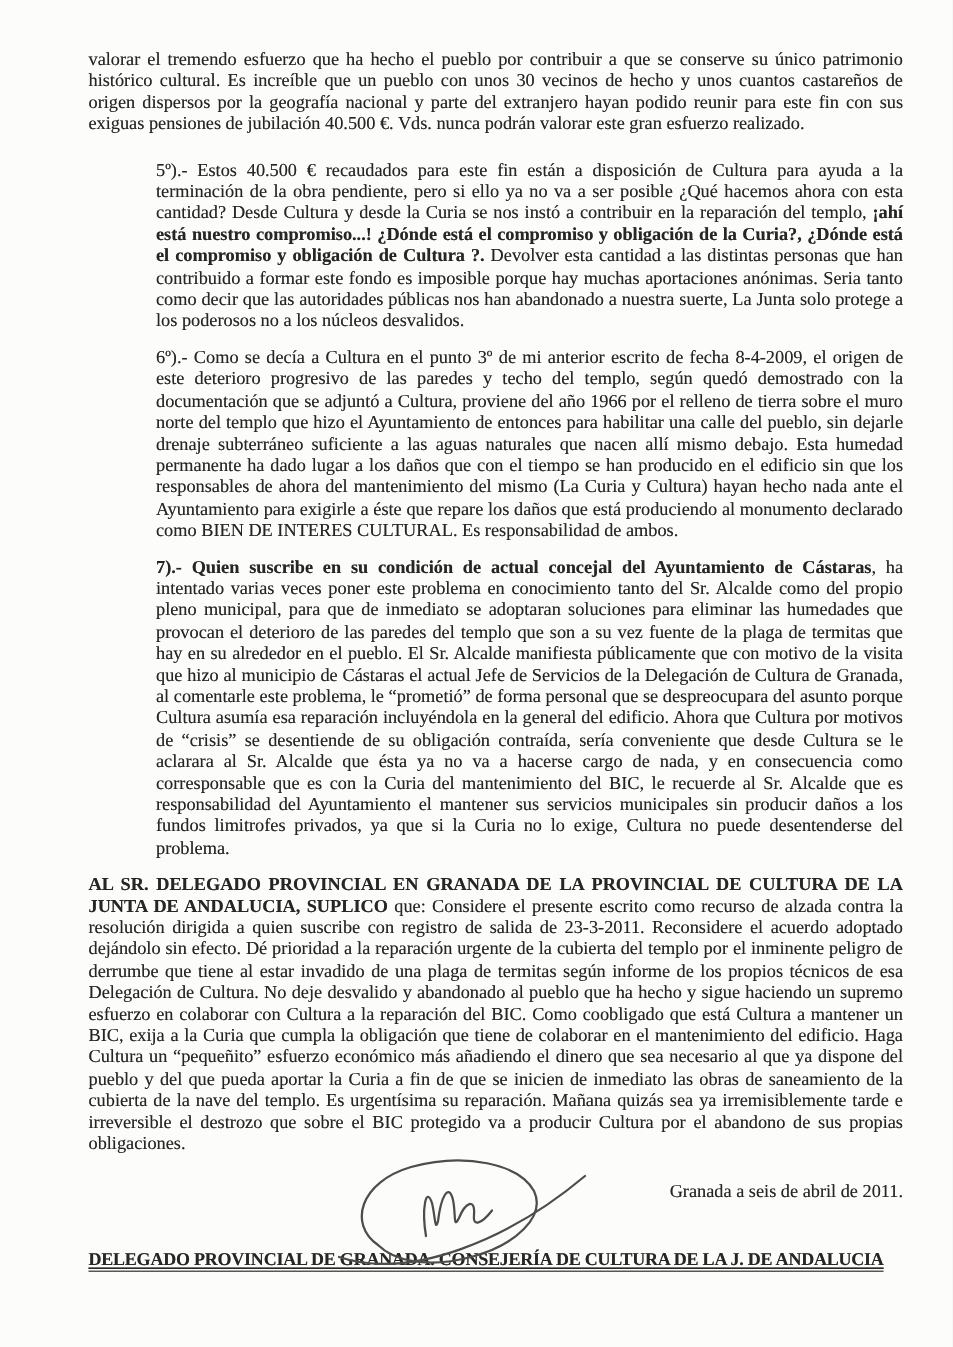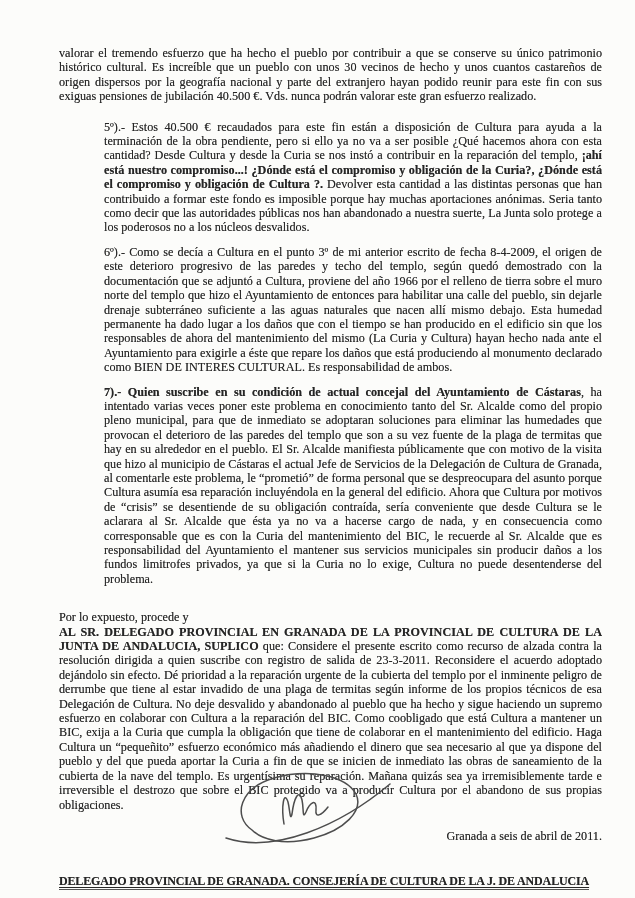--- a/index.html
+++ b/index.html
@@ -3,21 +3,21 @@
 <meta charset="utf-8">
 <style>
   html, body { margin: 0; padding: 0; background: #f4f4f2; }
   .page {
     position: relative;
     width: 635px;
     height: 898px;
     margin: 0;
     background: #fcfcfa;
     box-sizing: border-box;
-    padding: 46px 33px 0 59px;
+    padding: 32px 33px 0 59px;
     font-family: "Liberation Serif", "DejaVu Serif", serif;
     font-size: 12.2px;
     line-height: 14.4px;
     color: #262626;
     overflow: hidden;
     text-shadow: 0 0 0.35px rgba(40,40,40,0.55); 
   }
   .para { margin: 0; text-align: justify; }
   .para.intro { margin-bottom: 16px; }
   .para.pt5, .para.pt6, .para.pt7 { margin-bottom: 10px; margin-left: 45px; }
@@ -59,21 +59,20 @@
 <div class="page">
 
   <p class="para intro">valorar el tremendo esfuerzo que ha hecho el pueblo por contribuir a que se conserve su único patrimonio histórico cultural. Es increíble que un pueblo con unos 30 vecinos de hecho y unos cuantos castareños de origen dispersos por la geografía nacional y parte del extranjero hayan podido reunir para este fin con sus exiguas pensiones de jubilación 40.500 €. Vds. nunca podrán valorar este gran esfuerzo realizado.</p>
 
   <p class="para pt5"><span>5º).- Estos 40.500 € recaudados para este fin  están a disposición de Cultura para ayuda a la terminación de la obra pendiente, pero si ello ya no va a ser posible ¿Qué hacemos ahora con esta cantidad?  Desde Cultura y desde la Curia se nos instó a contribuir en la reparación del templo, </span><span class="b">¡ahí está nuestro compromiso...! ¿Dónde está el compromiso y obligación de la Curia?, ¿Dónde está el compromiso y obligación de Cultura ?. </span><span> Devolver esta cantidad a las distintas personas que han contribuido a formar este fondo es imposible porque hay muchas aportaciones anónimas. Seria tanto como decir que las  autoridades públicas nos han abandonado a nuestra suerte, La Junta solo protege a los poderosos no a los  núcleos desvalidos.</span></p>
 
   <p class="para pt6">6º).- Como se decía a Cultura en el punto 3º de mi anterior escrito de fecha 8-4-2009, el origen de este deterioro progresivo de las paredes y techo del templo, según quedó demostrado  con la documentación que se adjuntó a Cultura, proviene del año 1966 por el relleno de tierra sobre el muro norte del templo que hizo el Ayuntamiento de entonces para habilitar una calle del pueblo, sin dejarle drenaje subterráneo suficiente a las aguas naturales que nacen allí mismo debajo. Esta humedad permanente ha dado lugar a los daños que con el tiempo se han producido en el edificio sin que los responsables de ahora del mantenimiento del mismo (La Curia y Cultura) hayan hecho nada ante el Ayuntamiento para exigirle a éste que repare los daños que está produciendo al monumento declarado como BIEN DE INTERES CULTURAL. Es responsabilidad de ambos.</p>
 
   <p class="para pt7"><span class="b">7).- Quien suscribe en su condición de actual </span><span class="b u">concejal del Ayuntamiento de Cástaras</span><span>, ha intentado varias veces poner este problema en conocimiento tanto del Sr. Alcalde como del propio pleno municipal, para que de inmediato se adoptaran soluciones para eliminar las humedades que provocan el deterioro de las paredes del templo que son a su vez fuente de la plaga de termitas que hay en su alrededor en el pueblo. El Sr. Alcalde manifiesta públicamente que con motivo de la visita que hizo al municipio de Cástaras el actual Jefe de Servicios  de  la Delegación de Cultura de Granada, al comentarle este problema, le “prometió” de forma personal que se despreocupara del asunto porque Cultura asumía esa reparación incluyéndola en la general del edificio. Ahora que Cultura por motivos de “crisis” se desentiende de su obligación contraída, sería conveniente que desde Cultura se le aclarara al Sr. Alcalde que ésta ya no va a hacerse cargo de nada, y en consecuencia como corresponsable que es con la Curia del mantenimiento del BIC, le  recuerde al Sr. Alcalde que es responsabilidad del Ayuntamiento el mantener sus servicios municipales sin producir daños a los fundos limitrofes privados, ya que si la Curia no lo exige, Cultura no puede  desentenderse del problema.</span></p>
 
-  <p class="procede">Por lo expuesto, procede y</p>
 
   <p class="para suplico"><span class="b u">AL SR. DELEGADO PROVINCIAL EN GRANADA DE LA PROVINCIAL DE CULTURA DE LA JUNTA DE ANDALUCIA, SUPLICO</span>
     <span>que:  Considere el presente escrito como recurso de alzada contra la resolución dirigida a quien suscribe con  registro de salida de 23-3-2011. Reconsidere el acuerdo adoptado dejándolo sin efecto. Dé prioridad a la reparación urgente de la cubierta del templo por el inminente peligro de derrumbe que tiene al estar invadido de una plaga de termitas según informe de los propios técnicos de esa Delegación de Cultura. No deje desvalido y abandonado al pueblo que ha hecho y sigue haciendo un supremo esfuerzo en colaborar con Cultura a la reparación del BIC. Como coobligado que está Cultura a mantener un BIC, exija a la Curia que cumpla la obligación que tiene de colaborar en el mantenimiento del edificio. Haga Cultura un “pequeñito” esfuerzo económico más añadiendo el dinero que sea necesario al que ya dispone del pueblo y del que pueda aportar la Curia a fin de que se inicien de inmediato las obras de saneamiento de la cubierta de la nave del templo. Es urgentísima su reparación. Mañana quizás sea ya irremisiblemente tarde e irreversible el destrozo que sobre el BIC protegido va a producir Cultura por el abandono de sus propias obligaciones.</span></p>
 
   <p class="dateline">Granada a seis de abril de 2011.</p>
 
   <div class="signature">
     <svg viewBox="0 0 172 92">
       <path d="M30,64 C10,50 18,22 52,12 C88,2 124,10 134,28 C142,45 122,64 92,72 C62,80 40,74 30,64"></path>
       <path d="M62,58 C59,40 62,24 66,36 C68,44 68,56 70,48 C72,32 77,22 80,34 C82,43 80,54 84,46 C88,36 95,32 94,44 C93,52 99,50 106,41"></path>

